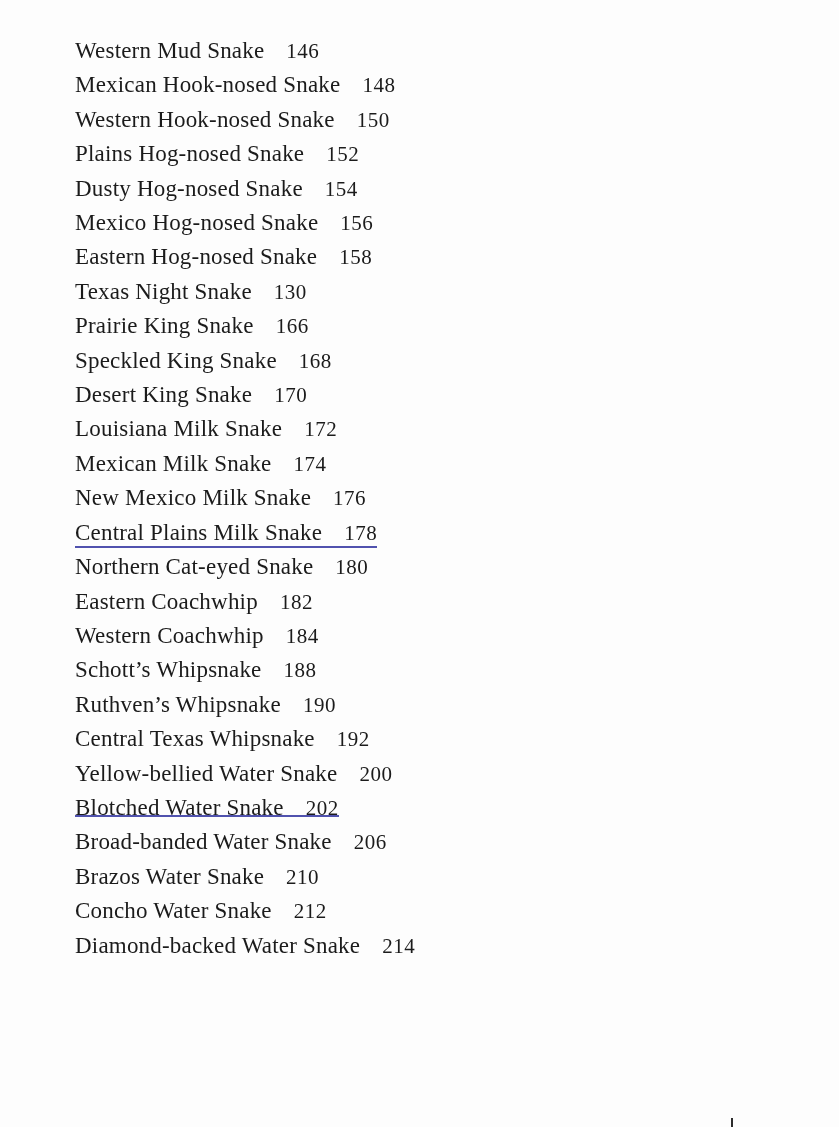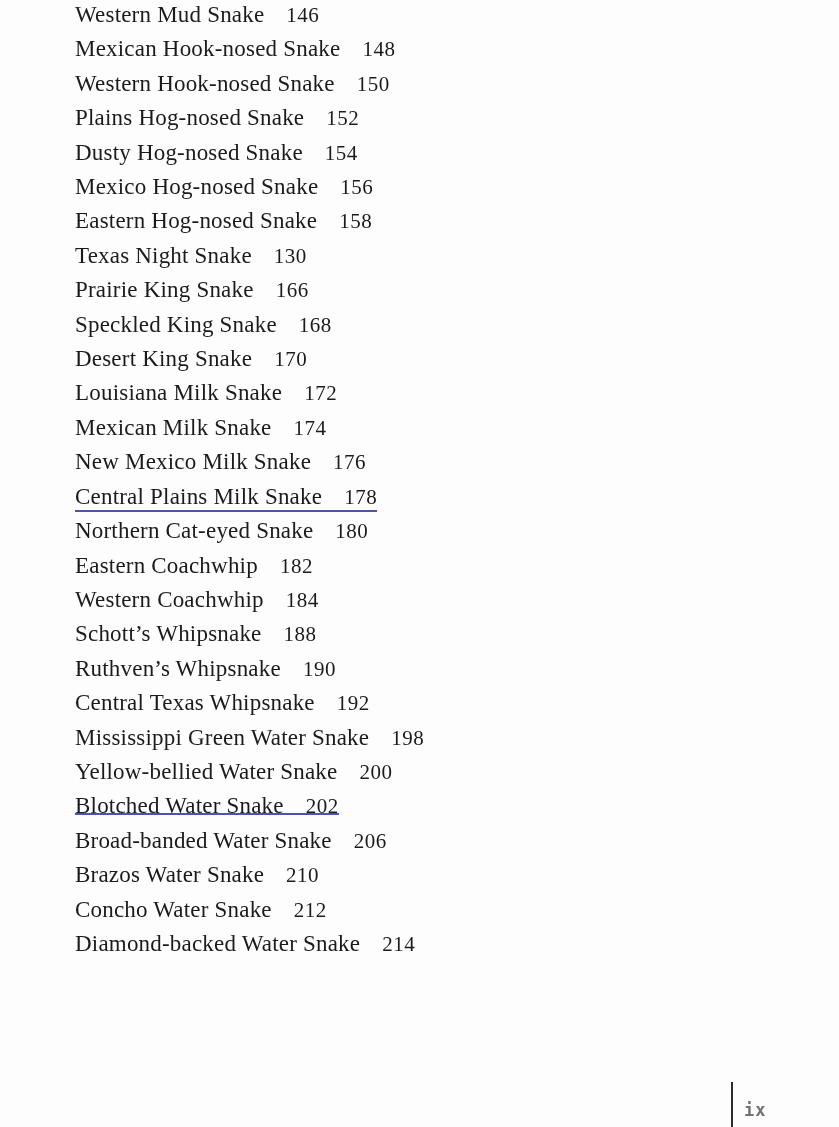--- a/index.html
+++ b/index.html
@@ -10,20 +10,21 @@
     width: 839px;
     height: 1127px;
     background: #fdfdfd;
     position: relative;
     overflow: hidden;
     font-family: "Liberation Serif", serif;
   }
   .page {
     position: absolute;
     inset: 0;
+    margin-top: 36px;
   }
   .toc {
     position: absolute;
     left: 75px;
     top: -2px;
   }
   .toc-row {
     font-size: 23px;
     line-height: 34.4px;
     white-space: nowrap;
@@ -155,23 +156,20 @@
 
     <div class="toc-row">
       <span class="row-inner"><span class="entry-name">Ruthven’s Whipsnake</span><span class="entry-page">190</span></span>
     </div>
 
     <div class="toc-row">
       <span class="row-inner"><span class="entry-name">Central Texas Whipsnake</span><span class="entry-page">192</span></span>
     </div>
 
 
-    <div class="toc-row">
-      <span class="row-inner"><span class="entry-name">Mississippi Green Water Snake</span><span class="entry-page">198</span></span>
-    </div>
 
     <div class="toc-row">
       <span class="row-inner"><span class="entry-name">Yellow-bellied Water Snake</span><span class="entry-page">200</span></span>
     </div>
 
     <div class="toc-row u-through">
       <span class="row-inner"><span class="entry-name">Blotched Water Snake</span><span class="entry-page">202</span></span>
     </div>
 
     <div class="toc-row">

